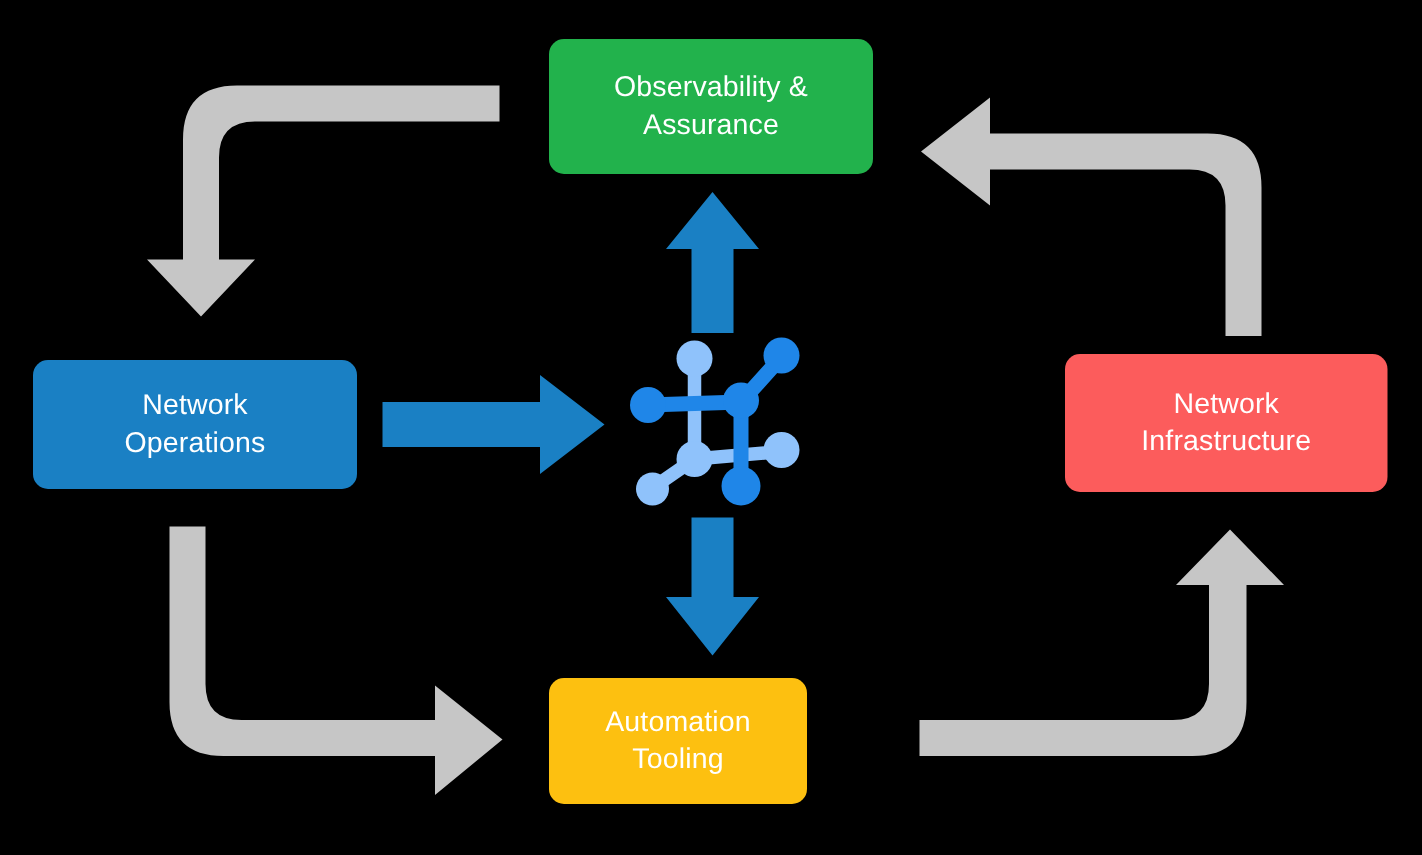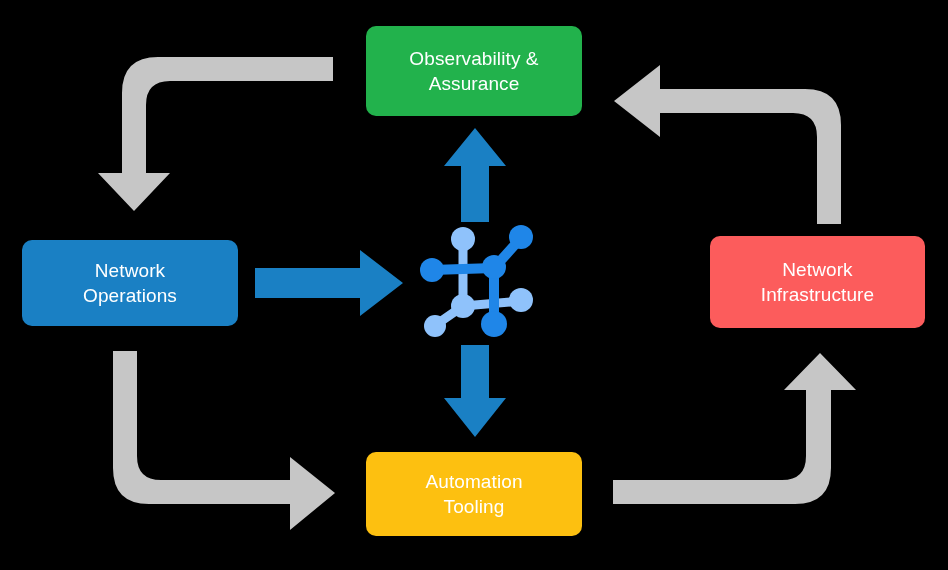--- a/index.html
+++ b/index.html
@@ -37,21 +37,21 @@
   }
   #box-operations {
     left: 22px; top: 240px; width: 216px; height: 86px;
     background: #1a80c4;
   }
   #box-infrastructure {
     left: 710px; top: 236px; width: 215px; height: 92px;
     background: #fc5c5c;
   }
   #box-automation {
-    left: 366px; top: 452px; width: 216px; height: 84px;
+    left: 366px; top: 452px; width: 172px; height: 84px;
     background: #fdc010;
   }
   .svg-layer {
     position: absolute;
     left: 0; top: 0;
     width: 948px;
     height: 570px;
     pointer-events: none;
   }
   .svg-layer * { pointer-events: auto; }

